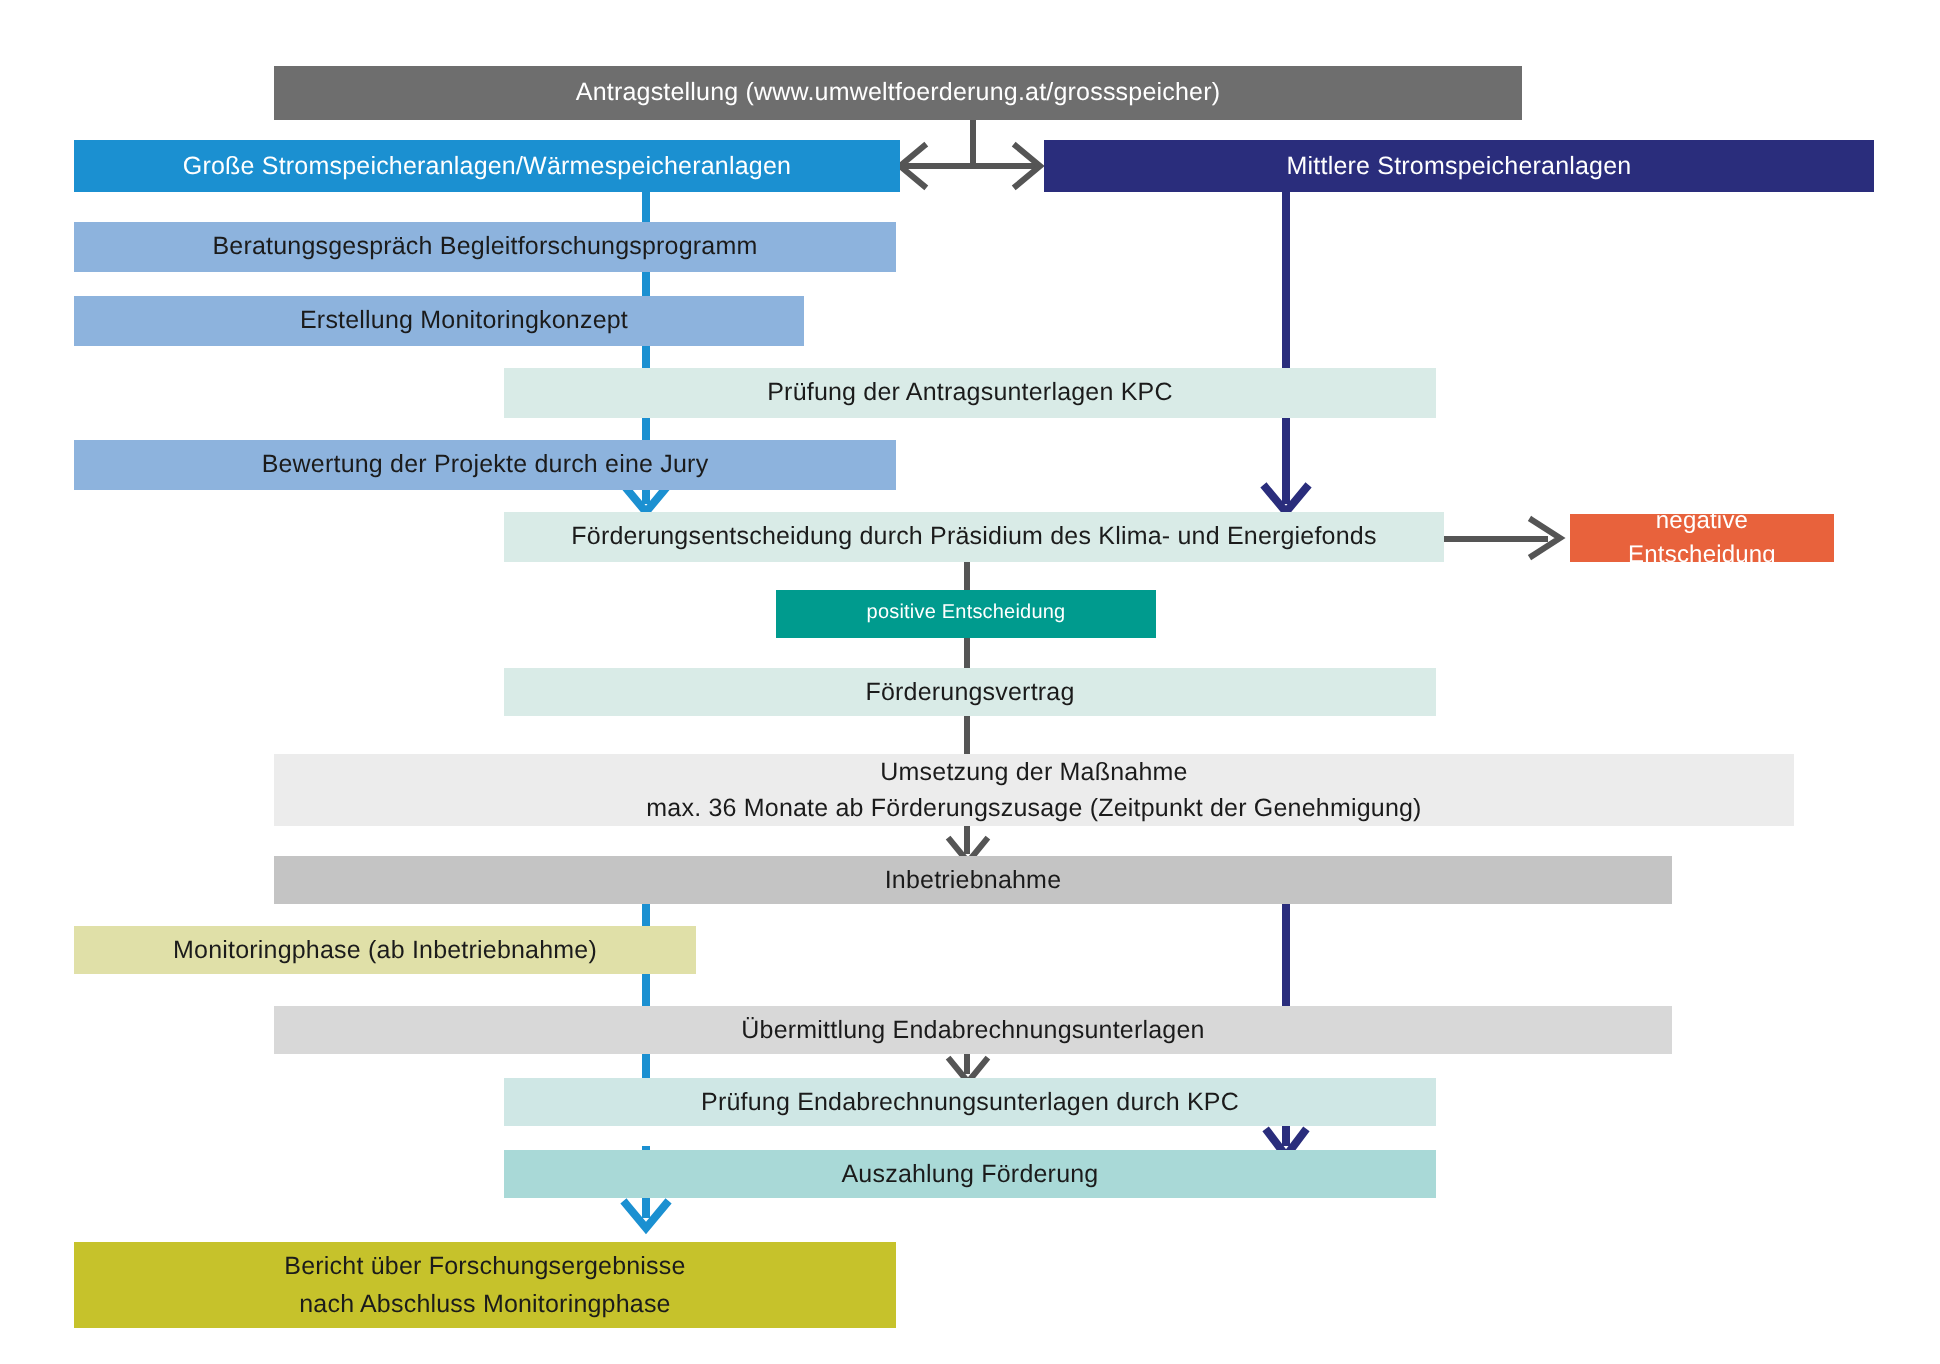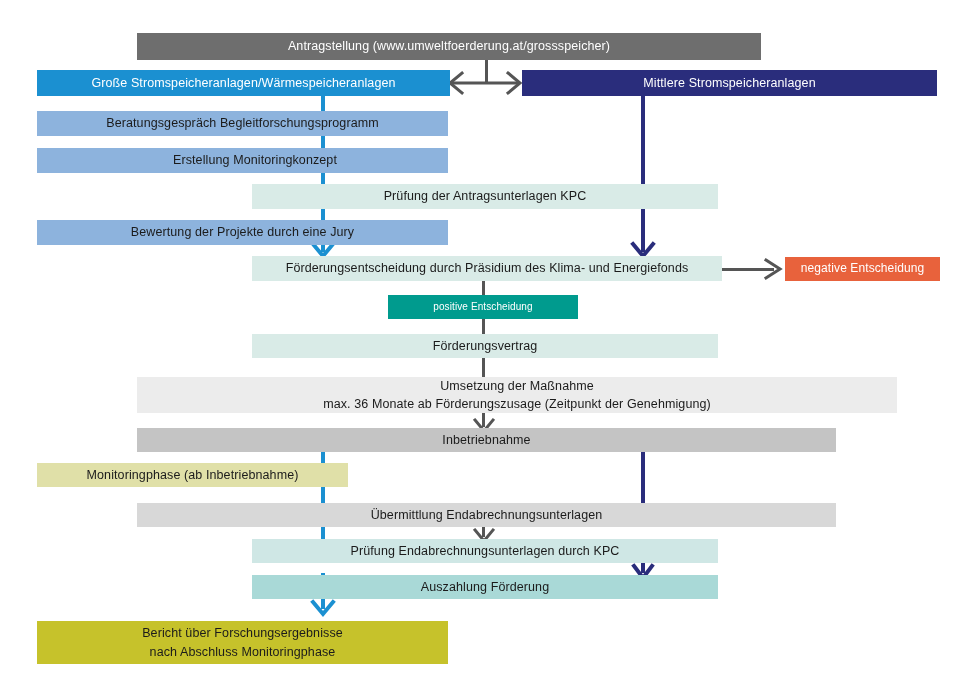--- a/index.html
+++ b/index.html
@@ -104,29 +104,29 @@
   </svg>
 
   <div class="node light-text" style="left:137px; top:33px; width:624px; height:27px; background:#6e6e6e;">Antragstellung (www.umweltfoerderung.at/grossspeicher)</div>
 
   <div class="node light-text" style="left:522px; top:70px; width:415px; height:26px; background:#2a2d7c;">Mittlere Stromspeicheranlagen</div>
 
   <div class="node light-text" style="left:37px; top:70px; width:413px; height:26px; background:#1b90d1;">Große Stromspeicheranlagen/Wärmespeicheranlagen</div>
 
   <div class="node" style="left:37px; top:111px; width:411px; height:25px; background:#8db3dd;">Beratungsgespräch Begleitforschungsprogramm</div>
 
-  <div class="node" style="left:37px; top:148px; width:411px; height:25px; background:#8db3dd;padding-left:31px;">Erstellung Monitoringkonzept</div>
+  <div class="node" style="left:37px; top:148px; width:365px; height:25px; background:#8db3dd;padding-left:31px;">Erstellung Monitoringkonzept</div>
 
   <div class="node" style="left:252px; top:184px; width:466px; height:25px; background:#d9ebe7;">Prüfung der Antragsunterlagen KPC</div>
 
   <div class="node" style="left:37px; top:220px; width:411px; height:25px; background:#8db3dd;">Bewertung der Projekte durch eine Jury</div>
 
   <div class="node" style="left:252px; top:256px; width:470px; height:25px; background:#d9ebe7;">Förderungsentscheidung durch Präsidium des Klima- und Energiefonds</div>
 
-  <div class="node light-text" style="left:785px; top:257px; width:155px; height:24px; background:#e8623c; font-size:12px;">negative Entscheidung</div>
+  <div class="node light-text" style="left:785px; top:257px; width:132px; height:24px; background:#e8623c; font-size:12px;">negative Entscheidung</div>
 
   <div class="node light-text" style="left:388px; top:295px; width:190px; height:24px; background:#009b8e; font-size:10px;">positive Entscheidung</div>
 
   <div class="node" style="left:252px; top:334px; width:466px; height:24px; background:#d9ebe7;text-align:right;">Förderungsvertrag</div>
 
   <div class="node" style="left:137px; top:377px; width:760px; height:36px; background:#ececec;">Umsetzung der Maßnahme
 max. 36 Monate ab Förderungszusage (Zeitpunkt der Genehmigung)</div>
 
   <div class="node" style="left:137px; top:428px; width:699px; height:24px; background:#c4c4c4;">Inbetriebnahme</div>
 

